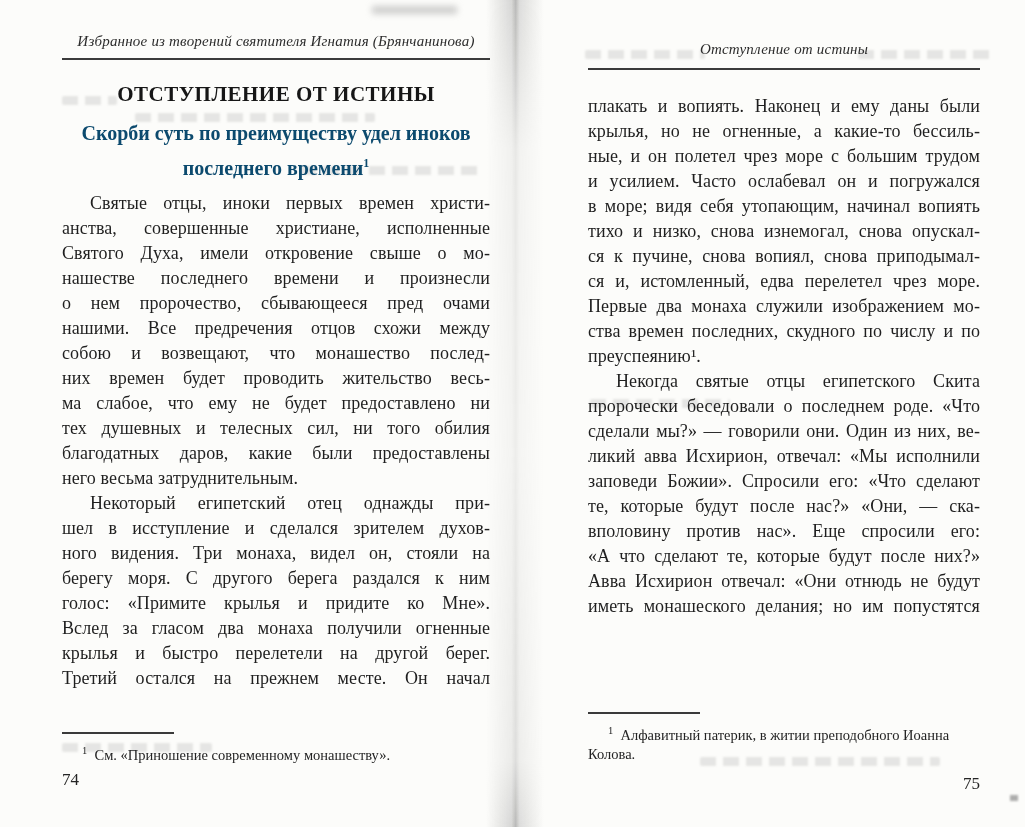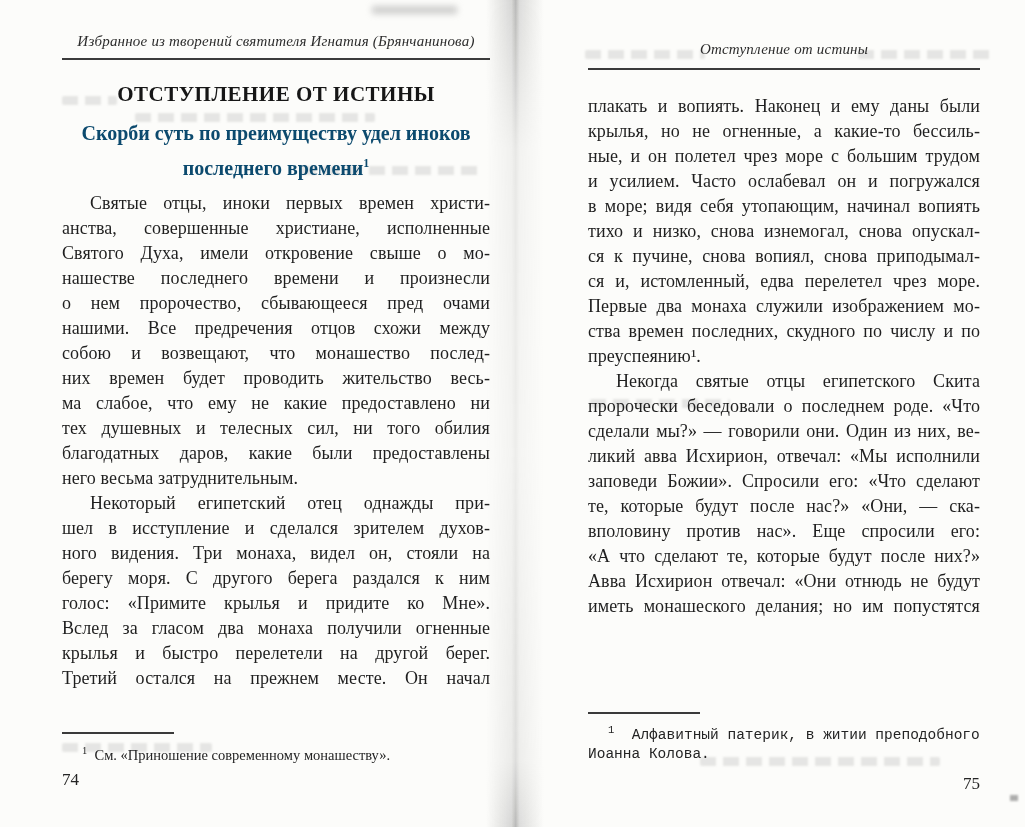--- a/index.html
+++ b/index.html
@@ -41,21 +41,21 @@
 
   .body-text { margin-top:8px; font-size:18px; letter-spacing:.1px; }
   .page-left  .body-text { line-height:25px; }
   .page-right .body-text { margin-top:24px; line-height:25px; }
   .line { text-align:justify; text-align-last:justify; white-space:normal; }
   .line.last { text-align-last:left; }
   .para.indent .line:first-child { text-indent:28px; }
 
   .footnote-block { position:absolute; left:0; right:0; }
   .page-left  .footnote-block { top:700px; }
-  .page-right .footnote-block { top:680px;font-family:Liberation Mono, monospace; }
+  .page-right .footnote-block { top:680px; }
   .fn-rule { width:112px; height:2px; background:#3a3a3a; margin-bottom:7px; }
   .fn-text { font-size:14.5px; line-height:19px; text-indent:20px; color:#242424; }
   .fn-text sup { font-size:10.5px; }
 
   .page-number { position:absolute; font-size:17px; color:#242424; }
   .page-left  .page-number { left:0;  top:738px; }
   .page-right .page-number { right:0; top:742px; }
 
   .bleed {
     position:absolute; height:9px; opacity:.35; filter:blur(1.3px); border-radius:2px;
@@ -94,21 +94,21 @@
     <div class="body-text">
         <div class="para indent">
           <div class="line">Святые отцы, иноки первых времен христи-</div>
           <div class="line">анства, совершенные христиане, исполненные</div>
           <div class="line">Святого Духа, имели откровение свыше о мо-</div>
           <div class="line">нашестве последнего времени и произнесли</div>
           <div class="line">о нем пророчество, сбывающееся пред очами</div>
           <div class="line">нашими. Все предречения отцов схожи между</div>
           <div class="line">собою и возвещают, что монашество послед-</div>
           <div class="line">них времен будет проводить жительство весь-</div>
-          <div class="line">ма слабое, что ему не какие предоставлено ни</div>
+          <div class="line">ма слабое, что ему не будет предоставлено ни</div>
           <div class="line">тех душевных и телесных сил, ни того обилия</div>
           <div class="line">благодатных даров, какие были предоставлены</div>
           <div class="line last">него весьма затруднительным.</div>
         </div>
         <div class="para indent">
           <div class="line">Некоторый египетский отец однажды при-</div>
           <div class="line">шел в исступление и сделался зрителем духов-</div>
           <div class="line">ного видения. Три монаха, видел он, стояли на</div>
           <div class="line">берегу моря. С другого берега раздался к ним</div>
           <div class="line">голос: «Примите крылья и придите ко Мне».</div>

